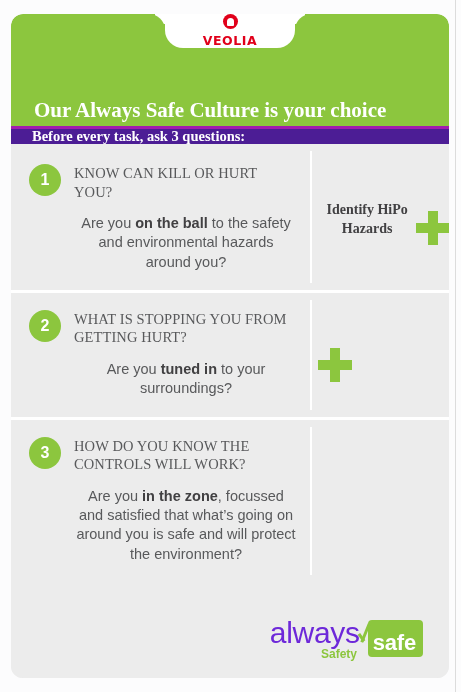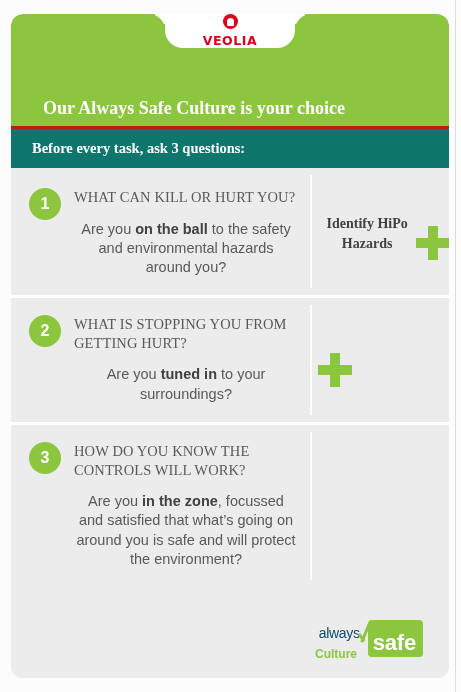--- a/index.html
+++ b/index.html
@@ -116,33 +116,33 @@
     left: 21px;
     top: 42px;
     font-family: "Liberation Serif", serif;
     font-weight: 400;
     font-size: 30px;
     color: #f2f7ea;
     letter-spacing: 0.2px;
   }
   .card-subtitle {
     position: absolute;
-    left: 32px;
+    left: 23px;
     top: 84px;
     font-family: "Liberation Serif", serif;
     font-weight: 700;
-    font-size: 18px;
+    font-size: 21px;
     color: #ffffff;
   }
 
   
   .prompt-band {
-    height: 42px;
-    background: #0f766e;
-    border-top: 3px solid #b91c1c;
+    height: 18px;
+    background: #4c1d95;
+    border-top: 3px solid #a21caf;
     display: flex;
     align-items: center;
     padding-left: 21px;
   }
   .prompt-band-text {
     font-family: "Liberation Serif", serif;
     font-weight: 700;
     font-size: 14.5px;
     color: #ffffff;
   }
@@ -272,23 +272,23 @@
   }
   .always-safe {
     position: absolute;
     right: 26px;
     top: 10px;
     display: flex;
     align-items: flex-start;
   }
   .as-always {
     font-family: "Liberation Sans", sans-serif;
-    font-size: 14px;
+    font-size: 30px;
     font-weight: 400;
-    color: #0c4a6e;
+    color: #6d28d9;
     letter-spacing: -0.3px;
     line-height: 26px;
   }
   .as-check {
     position: relative;
     width: 16px;
     height: 26px;
     margin-left: -1px;
     z-index: 2;
   }
@@ -350,21 +350,21 @@
     <div class="prompt-band">
       <span class="prompt-band-text">Before every task, ask 3 questions:</span>
     </div>
 
     <div class="rows">
 
       <div class="row">
         <div class="row-left">
           <div class="badge">1</div>
           <div class="qtexts">
-            <div class="question">WHAT CAN KILL OR HURT YOU?</div>
+            <div class="question">KNOW CAN KILL OR HURT YOU?</div>
             <div class="prompt"><span>Are you </span><b>on the ball</b><span> to the safety and environmental hazards around you?</span></div>
           </div>
         </div>
         <div class="row-divider"></div>
         <div class="row-right">
           <div class="right-label">Identify HiPo Hazards</div>
           <div class="icon-plus"></div>
         </div>
       </div>
 
@@ -394,17 +394,17 @@
       </div>
 
     </div>
 
     <div class="card-footer">
       <div class="always-safe">
         <span class="as-always">always</span>
         <span class="as-check"></span>
         <span class="as-safe">safe</span>
       </div>
-      <div class="as-culture">Culture</div>
+      <div class="as-culture">Safety</div>
     </div>
 
   </div>
 </div>
 
 </body></html>

